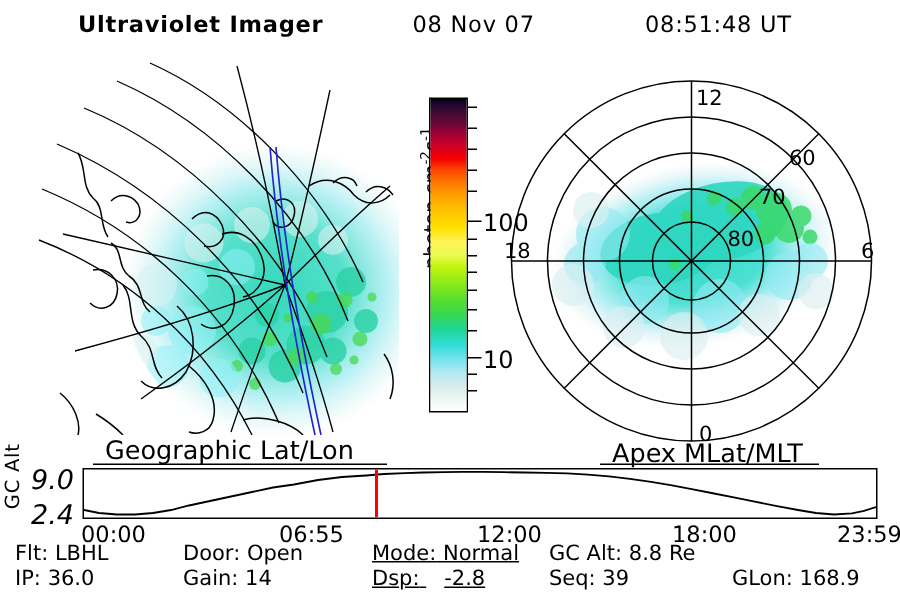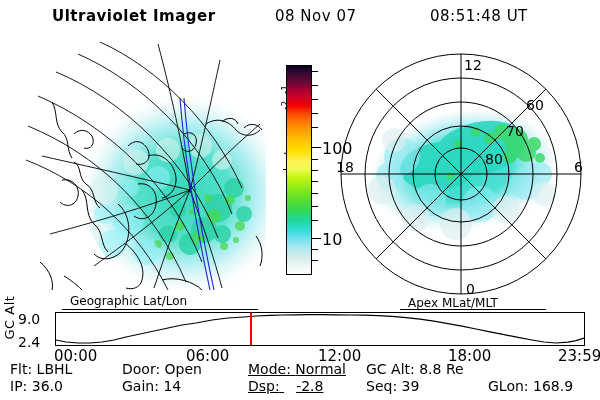--- a/index.html
+++ b/index.html
@@ -68,42 +68,42 @@
       #3d0a33 96%,
       #14052a 99%,
       #05030f 100%);
   }
   .cb-tick{position:absolute;left:46px;width:6px;height:1px;background:#000;}
   .cb-tick.major{width:9px;}
   .cb-lab{position:absolute;left:56px;font-size:16px;line-height:1;white-space:nowrap;}
 
   
   .panel-subtitle{
-    position:absolute;font-size:12px;white-space:nowrap;
+    position:absolute;font-size:17px;white-space:nowrap;
     line-height:14px;
   }
   #sub-geo{left:70px;top:294px;}
   #sub-mlt{left:408px;top:296px;}
   .sub-rule{position:absolute;height:1px;background:#000;top:309px;}
   #rule-geo{left:62px;width:196px;}
   #rule-mlt{left:400px;width:146px;}
 
   
   #timeline{left:0;top:308px;width:600px;height:52px;}
   #tl-box{
     position:absolute;left:55px;top:4px;width:530px;height:34px;
     border:1px solid #000;box-sizing:border-box;background:#fff;
   }
   #tl-plot{position:absolute;inset:0;}
   #tl-ylab{
     position:absolute;left:-28px;top:2px;width:74px;
     transform:rotate(-90deg);transform-origin:50% 50%;
     text-align:center;font-size:13px;white-space:nowrap;letter-spacing:0.5px;
   }
-  .tl-ytick{position:absolute;font-size:14px;line-height:1;white-space:nowrap;text-align:left;width:34px;}
+  .tl-ytick{position:absolute;font-size:18px;line-height:1;white-space:nowrap;text-align:center;width:34px;font-style:italic;}
   #tl-ytop{left:18px;top:4px;}
   #tl-ybot{left:18px;top:27px;}
   .tl-xtick{position:absolute;top:41px;font-size:15px;line-height:1;white-space:nowrap;margin-left:18px;}
 
   
   #footer{left:0;top:362px;width:600px;height:38px;}
   .ft-cell{position:absolute;font-size:14px;white-space:nowrap;line-height:15px;}
   .ft-r1{top:0;}
   .ft-r2{top:17px;}
   .ft-c1{left:10px;}
@@ -352,21 +352,21 @@
     <div id="tl-box">
       <svg id="tl-plot" width="528" height="32" viewBox="0 0 528 32" preserveAspectRatio="none">
 
         <polyline fill="none" stroke="#000000" stroke-width="1.2" vector-effect="non-scaling-stroke" points="0,27 10,29 22,30 34,30 46,29 58,27 70,24 84,21 98,18 112,15 126,12 140,10 156,7 172,5 188,4 200,3 214,2.4 226,2 240,1.8 252,1.6 266,1.6 280,1.8 294,2 308,2.2 322,2.6 336,3.4 350,4.6 364,6.2 378,8.2 392,10.6 406,13.2 420,16 434,18.8 448,21.6 462,24.4 476,27 488,29 500,30 512,29.2 520,27.6 528,25"></polyline>
 
         <line x1="195" y1="0" x2="195" y2="32" stroke="#ff0000" stroke-width="2" vector-effect="non-scaling-stroke"></line>
       </svg>
     </div>
 
     <div class="tl-xtick" style="left:36px">00:00</div>
-    <div class="tl-xtick" style="left:168px">06:00</div>
+    <div class="tl-xtick" style="left:168px">06:55</div>
     <div class="tl-xtick" style="left:300px">12:00</div>
     <div class="tl-xtick" style="left:430px">18:00</div>
     <div class="tl-xtick" style="left:540px">23:59</div>
   </div>
 
   <div id="footer" class="abs">
     <div class="ft-cell ft-r1 ft-c1">
       <span>Flt:</span>
       <span>LBHL</span>
     </div>

